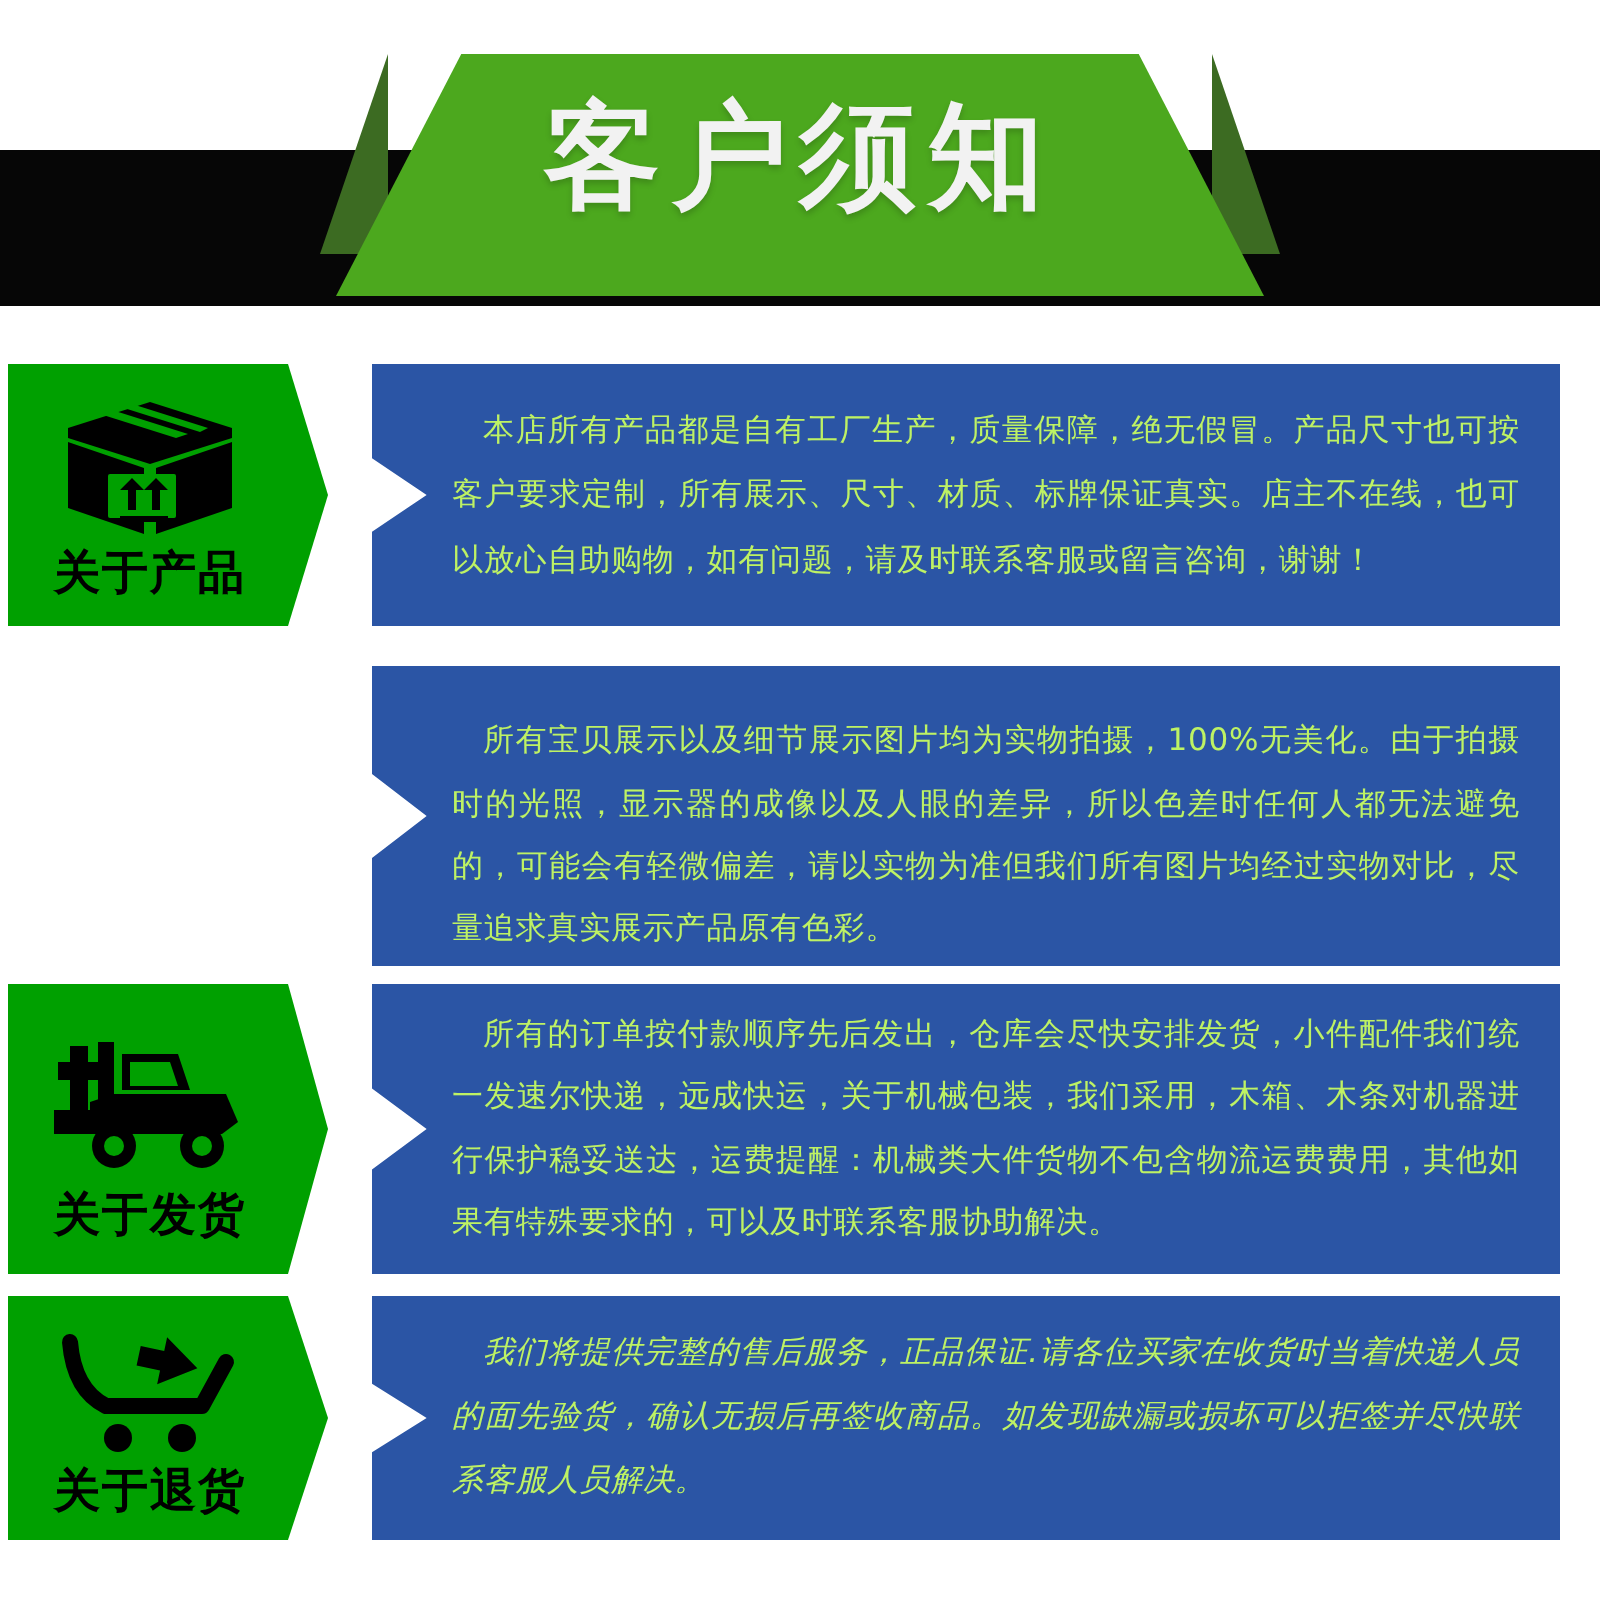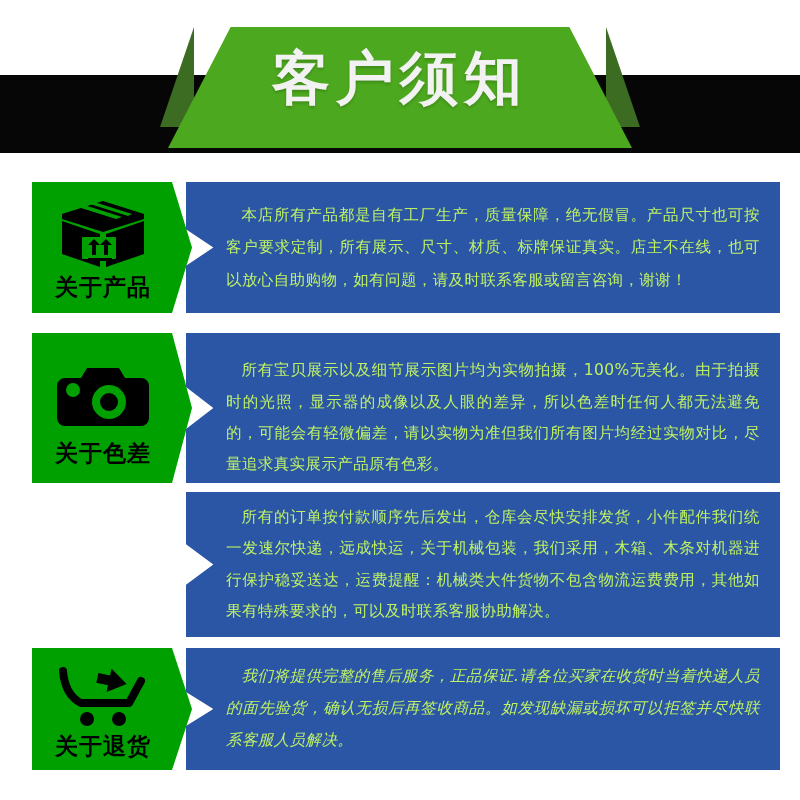--- a/index.html
+++ b/index.html
@@ -45,21 +45,21 @@
   }
 
   
   .row { position:absolute; left:0; width:800px; }
   .row-1 { top:182px; height:131px; }
   .row-2 { top:333px; height:150px; }
   .row-3 { top:492px; height:145px; }
   .row-4 { top:648px; height:122px; }
 
   .tile {
-    position:absolute; left:32px; top:0; height:100%; width:160px;
+    position:absolute; left:4px; top:0; height:100%; width:160px;
     background:#00A000;
     clip-path:polygon(0 0, 87.5% 0, 100% 50%, 87.5% 100%, 0 100%);
     display:flex; flex-direction:column;
     align-items:center; justify-content:center;
     padding-right:18px;
   }
   .tile-icon {
     display:flex; align-items:center; justify-content:center;
     height:58%;
     width:100%;
@@ -127,39 +127,46 @@
         </svg>
       </div>
       <div class="tile-label">关于产品</div>
     </div>
     <div class="panel">
       <div class="panel-text">本店所有产品都是自有工厂生产，质量保障，绝无假冒。产品尺寸也可按客户要求定制，所有展示、尺寸、材质、标牌保证真实。店主不在线，也可以放心自助购物，如有问题，请及时联系客服或留言咨询，谢谢！</div>
     </div>
   </div>
 
   <div class="row row-2">
-    <div class="tile">
-      <div class="tile-icon">
-        <svg width="92" height="66" viewBox="0 0 92 66">
-          <g fill="#000">
-            <path d="M30 6 L62 6 L68 16 L84 16 A8 8 0 0 1 92 24 L92 56 A8 8 0 0 1 84 64 L8 64 A8 8 0 0 1 0 56 L0 24 A8 8 0 0 1 8 16 L24 16 Z"></path>
-          </g>
-          <circle cx="52" cy="40" r="17" fill="#00A000"></circle>
-          <circle cx="52" cy="40" r="9" fill="#000"></circle>
-          <circle cx="16" cy="28" r="7" fill="#00A000"></circle>
-        </svg>
-      </div>
-      <div class="tile-label">关于色差</div>
-    </div>
     <div class="panel">
       <div class="panel-text">所有宝贝展示以及细节展示图片均为实物拍摄，100%无美化。由于拍摄时的光照，显示器的成像以及人眼的差异，所以色差时任何人都无法避免的，可能会有轻微偏差，请以实物为准但我们所有图片均经过实物对比，尽量追求真实展示产品原有色彩。</div>
     </div>
   </div>
 
   <div class="row row-3">
+    <div class="tile">
+      <div class="tile-icon">
+        <svg width="100" height="68" viewBox="0 0 100 68">
+          <g fill="#000">
+            <rect x="10" y="6" width="9" height="34"></rect>
+            <rect x="24" y="4" width="8" height="36"></rect>
+            <rect x="4" y="14" width="26" height="9"></rect>
+            <path d="M36 10 L64 10 L70 28 L36 28 Z"></path>
+            <path d="M32 30 L88 30 L94 44 L86 50 L20 50 L20 34 Z"></path>
+            <rect x="2" y="38" width="22" height="12"></rect>
+          </g>
+          <path d="M40 14 L60 14 L64 26 L40 26 Z" fill="#00A000"></path>
+          <circle cx="32" cy="56" r="11" fill="#000"></circle>
+          <circle cx="32" cy="56" r="5" fill="#00A000"></circle>
+          <circle cx="76" cy="56" r="11" fill="#000"></circle>
+          <circle cx="76" cy="56" r="5" fill="#00A000"></circle>
+        </svg>
+      </div>
+      <div class="tile-label">关于发货</div>
+    </div>
     <div class="panel">
       <div class="panel-text">所有的订单按付款顺序先后发出，仓库会尽快安排发货，小件配件我们统一发速尔快递，远成快运，关于机械包装，我们采用，木箱、木条对机器进行保护稳妥送达，运费提醒：机械类大件货物不包含物流运费费用，其他如果有特殊要求的，可以及时联系客服协助解决。</div>
     </div>
   </div>
 
   <div class="row row-4">
     <div class="tile">
       <div class="tile-icon">
         <svg width="92" height="62" viewBox="0 0 92 62">
           <g fill="none" stroke="#000" stroke-width="8" stroke-linecap="round" stroke-linejoin="round">

